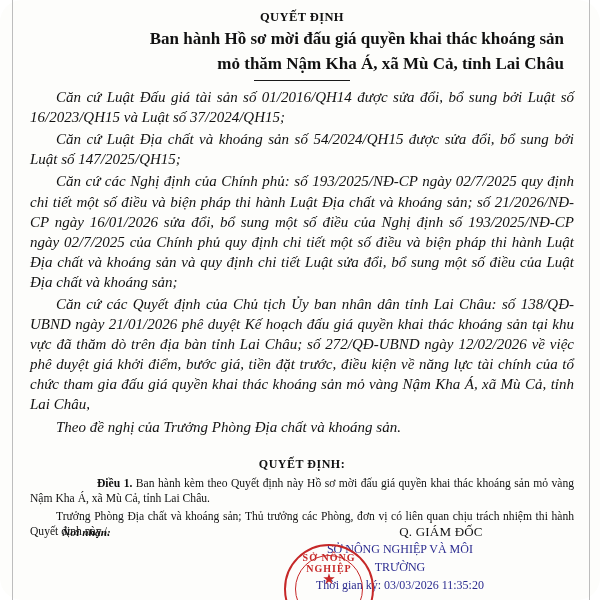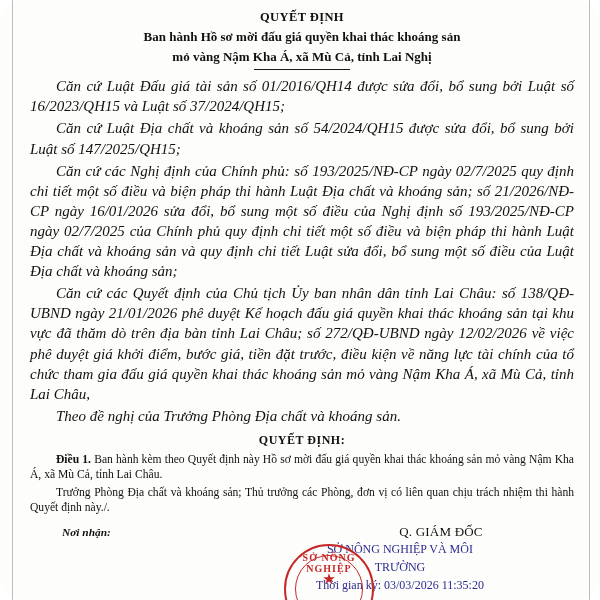--- a/index.html
+++ b/index.html
@@ -40,23 +40,23 @@
     background: #bdbdbd;
   }
   .title {
     text-align: center;
     font-weight: bold;
     font-size: 12.5px;
     letter-spacing: 0.4px;
     margin: 2px 0 3px 0;
   }
   .subtitle {
-    text-align: center;
-    font-weight: bold;
-    font-size: 13px;
+    text-align: right;
+    font-weight: bold;
+    font-size: 17px;
     line-height: 1.35;
     margin: 0 10px 2px 10px;
   }
   .rule {
     width: 96px;
     height: 1.2px;
     background: #1a1a1a;
     margin: 4px auto 6px auto;
   }
   p.body {
@@ -65,31 +65,32 @@
     line-height: 1.34;
     text-align: justify;
     text-indent: 26px;
     font-style: italic;
   }
   .decide-head {
     text-align: center;
     font-weight: bold;
     font-size: 12px;
     letter-spacing: 0.5px;
-    margin: 7px 0 4px 0;
+    margin: 20px 0 4px 0;
   }
   p.article {
     margin: 0 0 2px 0;
     font-size: 11.6px;
     line-height: 1.34;
     text-align: justify;
     text-indent: 26px;
   }
   p.article .lbl {
     font-weight: bold;
+    margin-left: 41px;
   }
   .footer {
     position: absolute;
     left: 30px;
     right: 26px;
     bottom: 0;
     height: 78px;
   }
   .recipients {
     position: absolute;
@@ -176,21 +177,21 @@
 </style>
 </head>
 <body>
 
 <div class="page">
   <div class="doc-border-left"></div>
   <div class="doc-border-right"></div>
 
   <div class="title">QUYẾT ĐỊNH</div>
   <div class="subtitle">Ban hành Hồ sơ mời đấu giá quyền khai thác khoáng sản</div>
-  <div class="subtitle">mỏ vàng Nậm Kha Á, xã Mù Cả, tỉnh Lai Nghị</div>
+  <div class="subtitle">mỏ thăm Nậm Kha Á, xã Mù Cả, tỉnh Lai Châu</div>
   <div class="rule"></div>
 
   <p class="body">Căn cứ Luật Đấu giá tài sản số 01/2016/QH14 được sửa đổi, bổ sung bởi Luật số 16/2023/QH15 và Luật số 37/2024/QH15;</p>
   <p class="body">Căn cứ Luật Địa chất và khoáng sản số 54/2024/QH15 được sửa đổi, bổ sung bởi Luật số 147/2025/QH15;</p>
   <p class="body">Căn cứ các Nghị định của Chính phủ: số 193/2025/NĐ-CP ngày 02/7/2025 quy định chi tiết một số điều và biện pháp thi hành Luật Địa chất và khoáng sản; số 21/2026/NĐ-CP ngày 16/01/2026 sửa đổi, bổ sung một số điều của Nghị định số 193/2025/NĐ-CP ngày 02/7/2025 của Chính phủ quy định chi tiết một số điều và biện pháp thi hành Luật Địa chất và khoáng sản và quy định chi tiết Luật sửa đổi, bổ sung một số điều của Luật Địa chất và khoáng sản;</p>
   <p class="body">Căn cứ các Quyết định của Chủ tịch Ủy ban nhân dân tỉnh Lai Châu: số 138/QĐ-UBND ngày 21/01/2026 phê duyệt Kế hoạch đấu giá quyền khai thác khoáng sản tại khu vực đã thăm dò trên địa bàn tỉnh Lai Châu; số 272/QĐ-UBND ngày 12/02/2026 về việc phê duyệt giá khởi điểm, bước giá, tiền đặt trước, điều kiện về năng lực tài chính của tổ chức tham gia đấu giá quyền khai thác khoáng sản mỏ vàng Nậm Kha Á, xã Mù Cả, tỉnh Lai Châu,</p>
   <p class="body">Theo đề nghị của Trưởng Phòng Địa chất và khoáng sản.</p>
 
   <div class="decide-head">QUYẾT ĐỊNH:</div>
 

